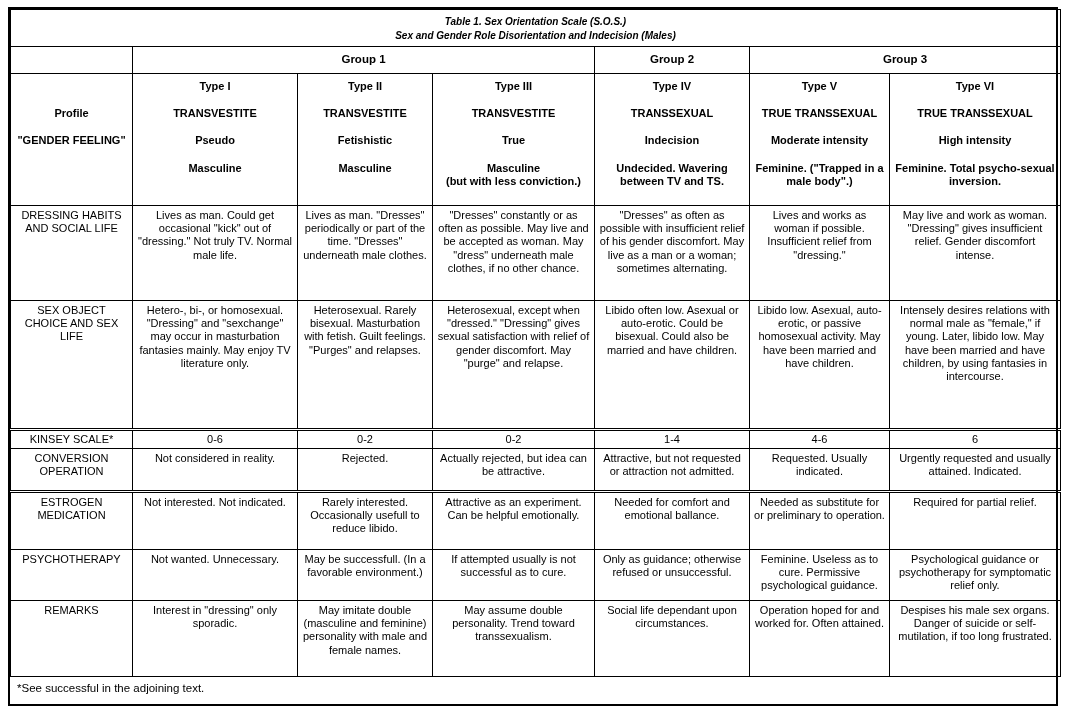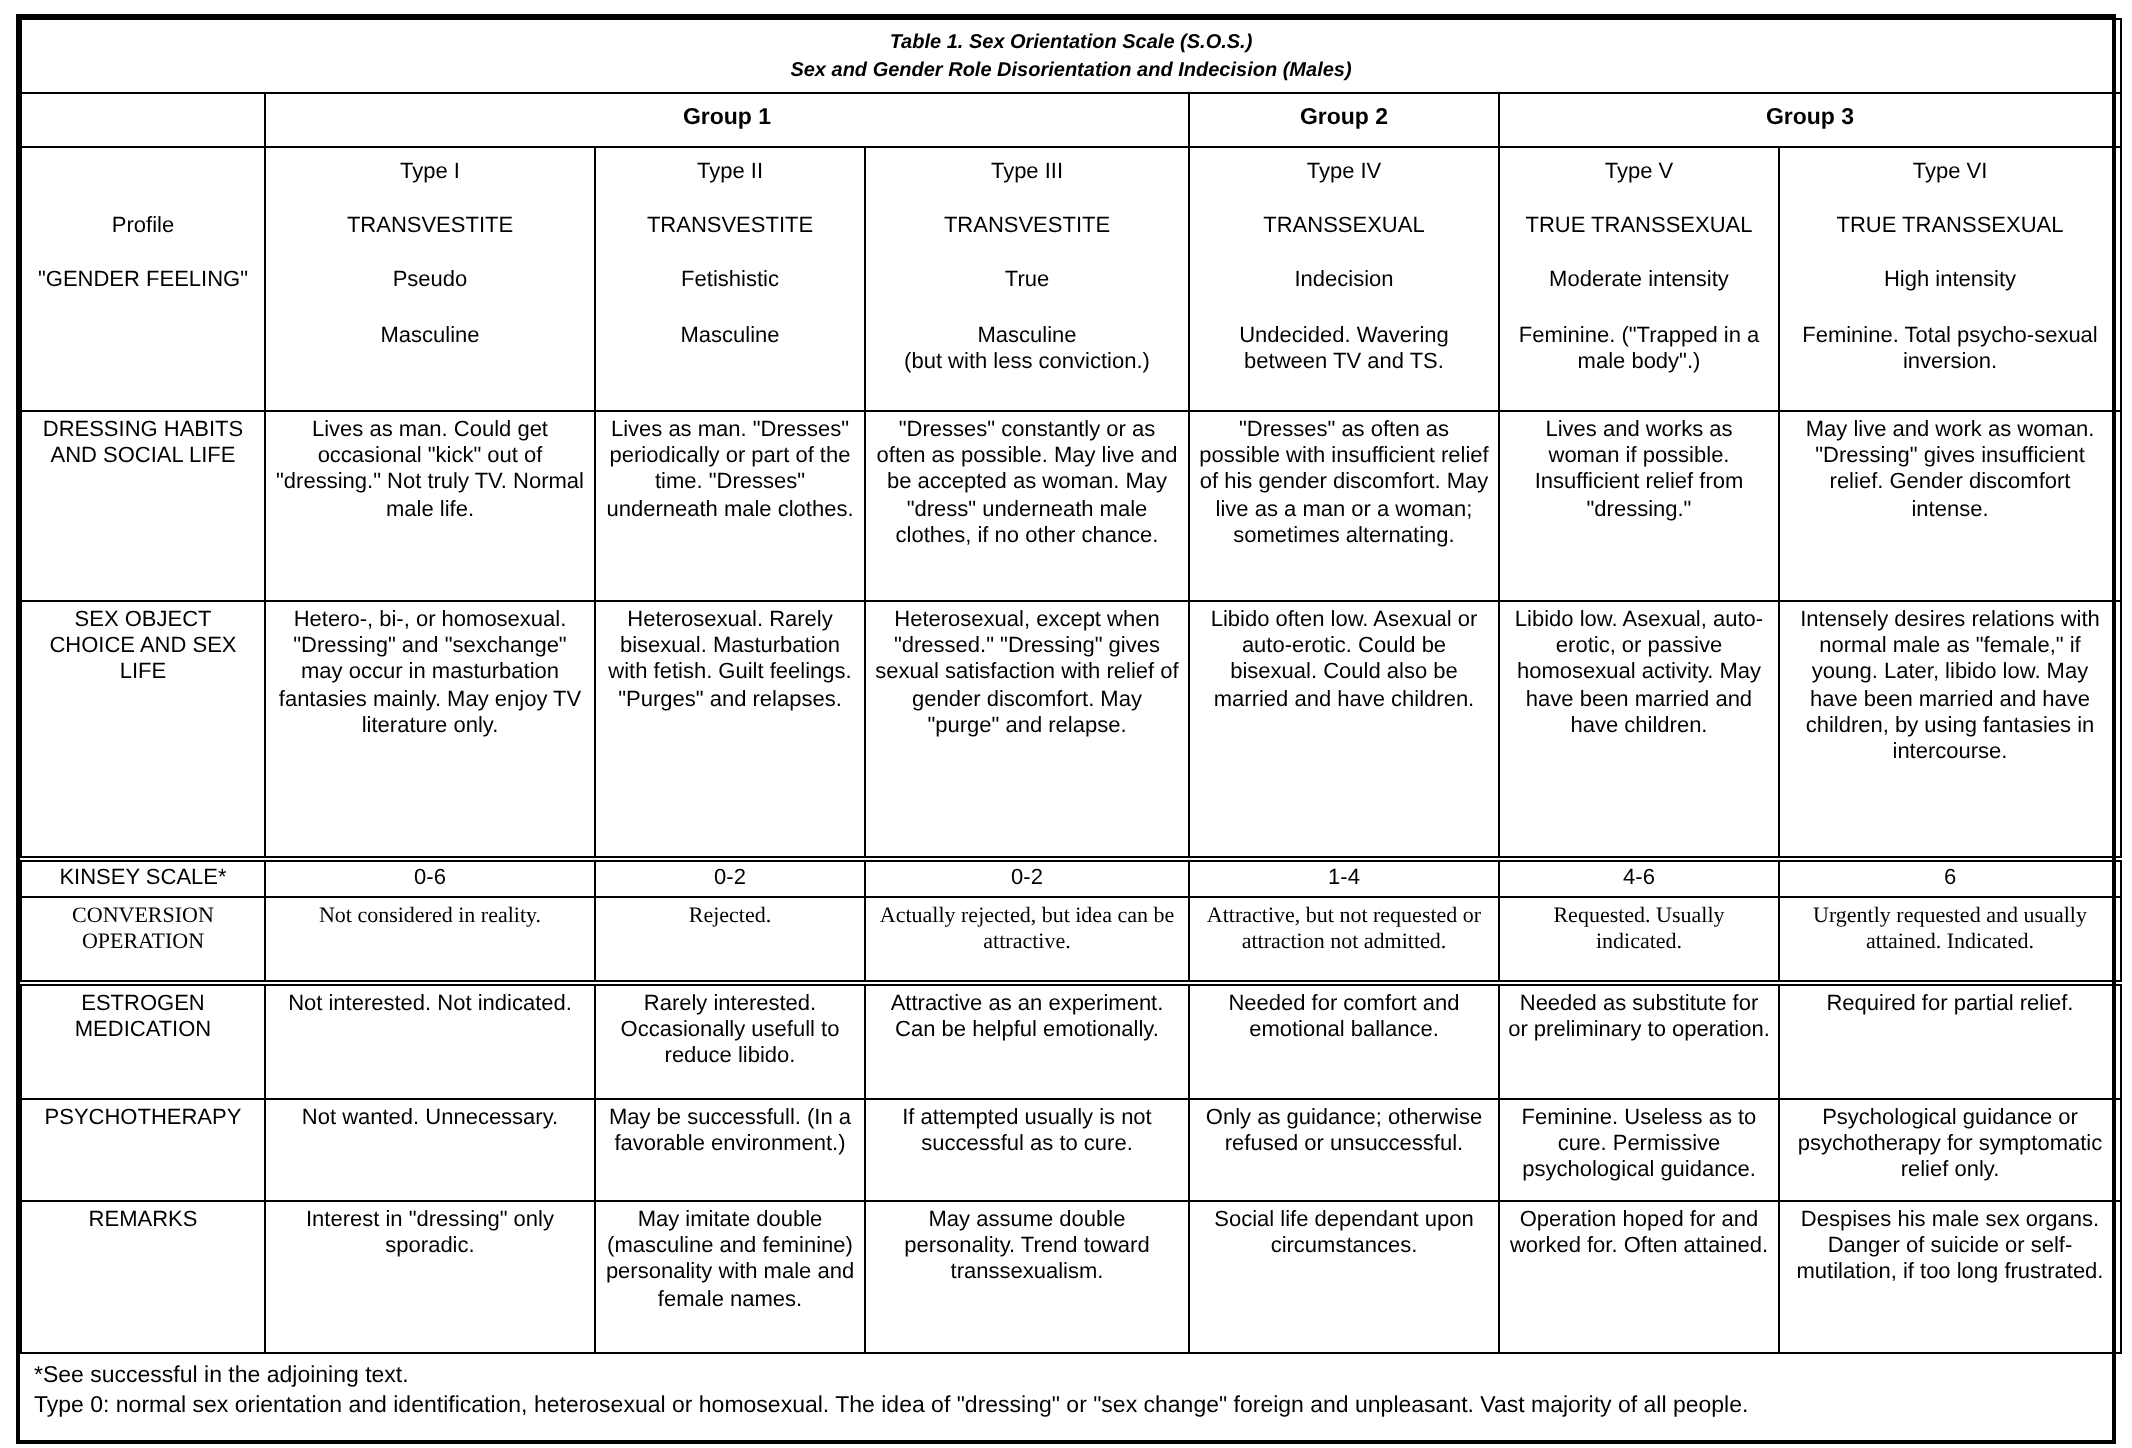--- a/index.html
+++ b/index.html
@@ -6,28 +6,28 @@
   html, body { margin: 0; padding: 0; background: #fff; color: #000;
     font-family: "Liberation Sans", "DejaVu Sans", sans-serif; }
   .frame { width: 1050px; margin: 7px auto; border: 2px solid #000; background: #fff; }
   table.sos { border-collapse: collapse; table-layout: fixed; width: 100%; }
   table.sos td { border: 1px solid #000; vertical-align: top; text-align: center;
     font-size: 11px; line-height: 1.2; padding: 3px 4px; overflow-wrap: break-word; }
   tr.r-title td { padding: 5px 4px 4px; }
   .title-line { font-weight: bold; font-style: italic; font-size: 10px; line-height: 1.35; }
   tr.r-group td { font-weight: bold; vertical-align: middle; height: 27px; font-size: 11.5px; }
   tr.r-profile { height: 121px; }
-  tr.r-profile td { padding-top: 6px; }
+  tr.r-profile td { padding-top: 6px; font-weight: bold; }
   .pline { margin: 0 0 14px; white-space: pre-line; }
   .spacer { height: 27px; }
   tr.r-dressing { height: 95px; }
   tr.r-sex { height: 129px; }
   tr.r-kinsey td { height: 19px; vertical-align: middle; padding: 1px 4px;
     border-top: 3px double #000; }
-  tr.r-conversion { height: 43px; font-family: Liberation Serif, serif; }
+  tr.r-conversion { height: 43px; }
   tr.r-estrogen td { border-top: 3px double #000; }
   tr.r-estrogen { height: 58px; }
   tr.r-psych { height: 51px; }
   tr.r-remarks { height: 76px; }
   td.lbl { text-align: center; }
   .footnotes { padding: 4px 7px 8px; font-size: 11.5px; line-height: 1.35; text-align: left; }
 </style>
 </head>
 <body>
 
@@ -170,15 +170,14 @@
       <td>May assume double personality. Trend toward transsexualism.</td>
       <td>Social life dependant upon circumstances.</td>
       <td>Operation hoped for and worked for. Often attained.</td>
       <td>Despises his male sex organs. Danger of suicide or self-mutilation, if too long frustrated.</td>
     </tr>
   </tbody>
     </table>
 
   <div class="footnotes">
     <div>*See successful in the adjoining text.</div>
-    <div>Type 0: normal sex orientation and identification, heterosexual or homosexual. The idea of "dressing" or "sex change" foreign and unpleasant. Vast majority of all people.</div>
   </div>
 </div>
 
 </body></html>

